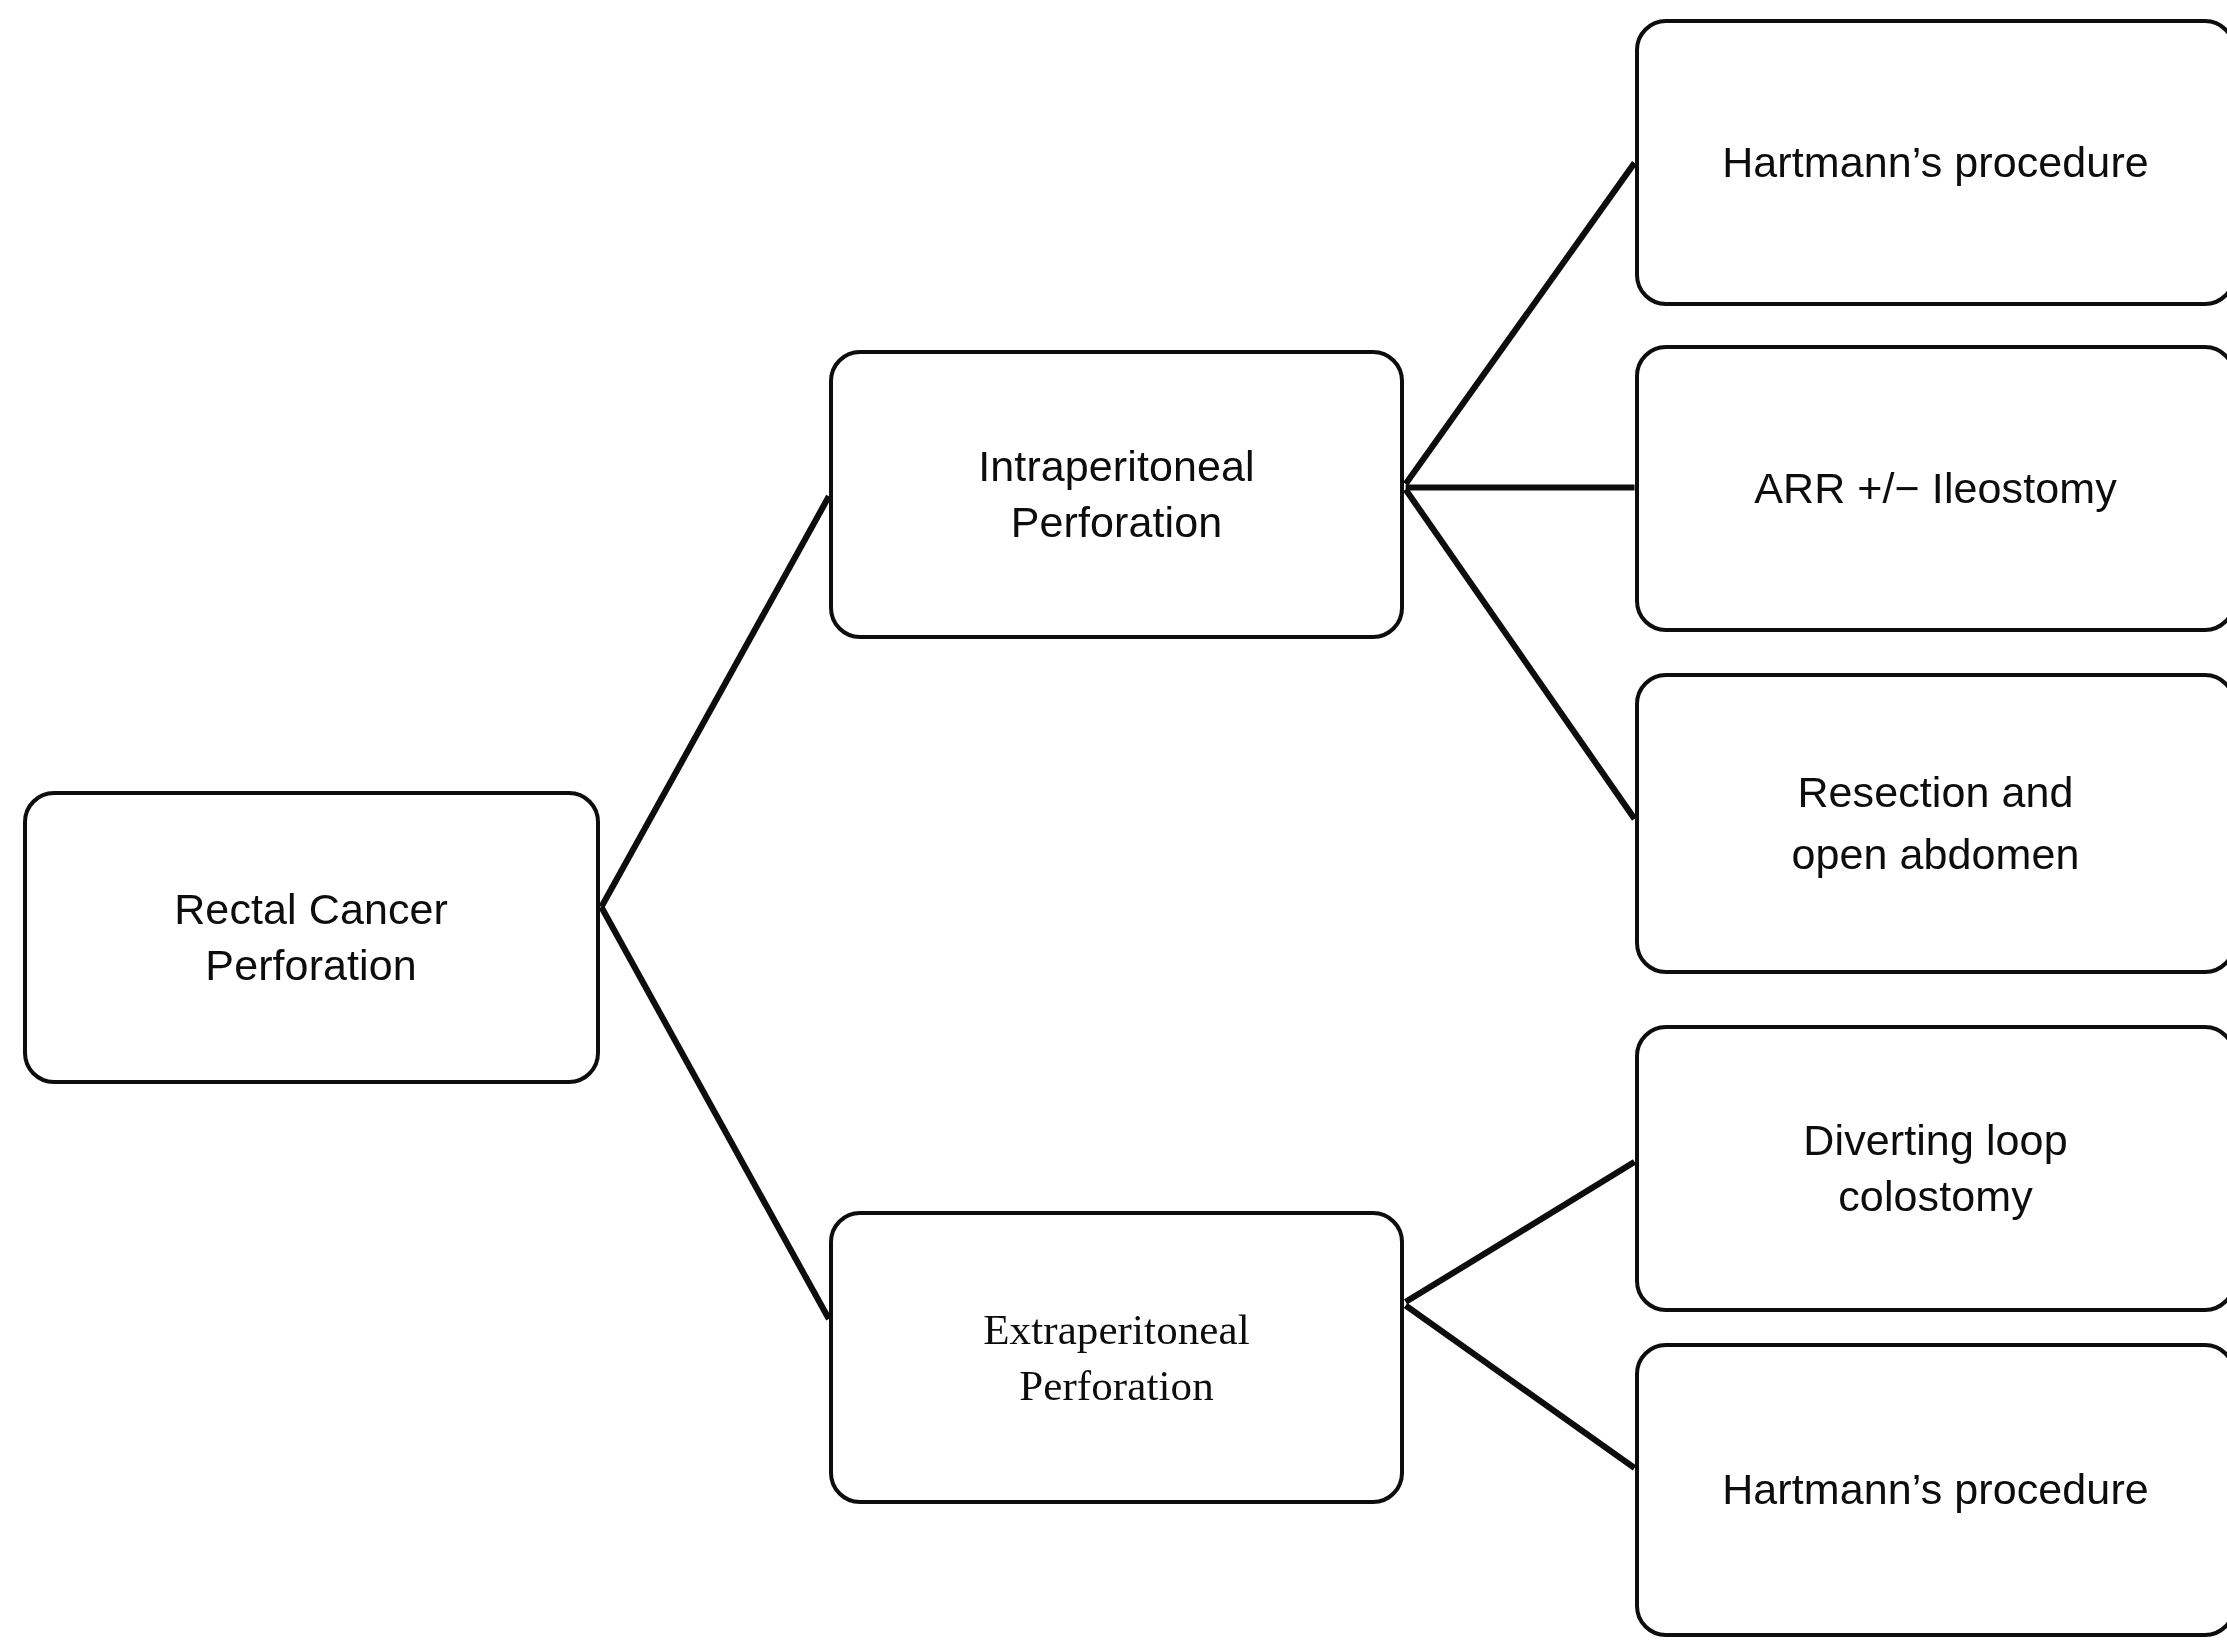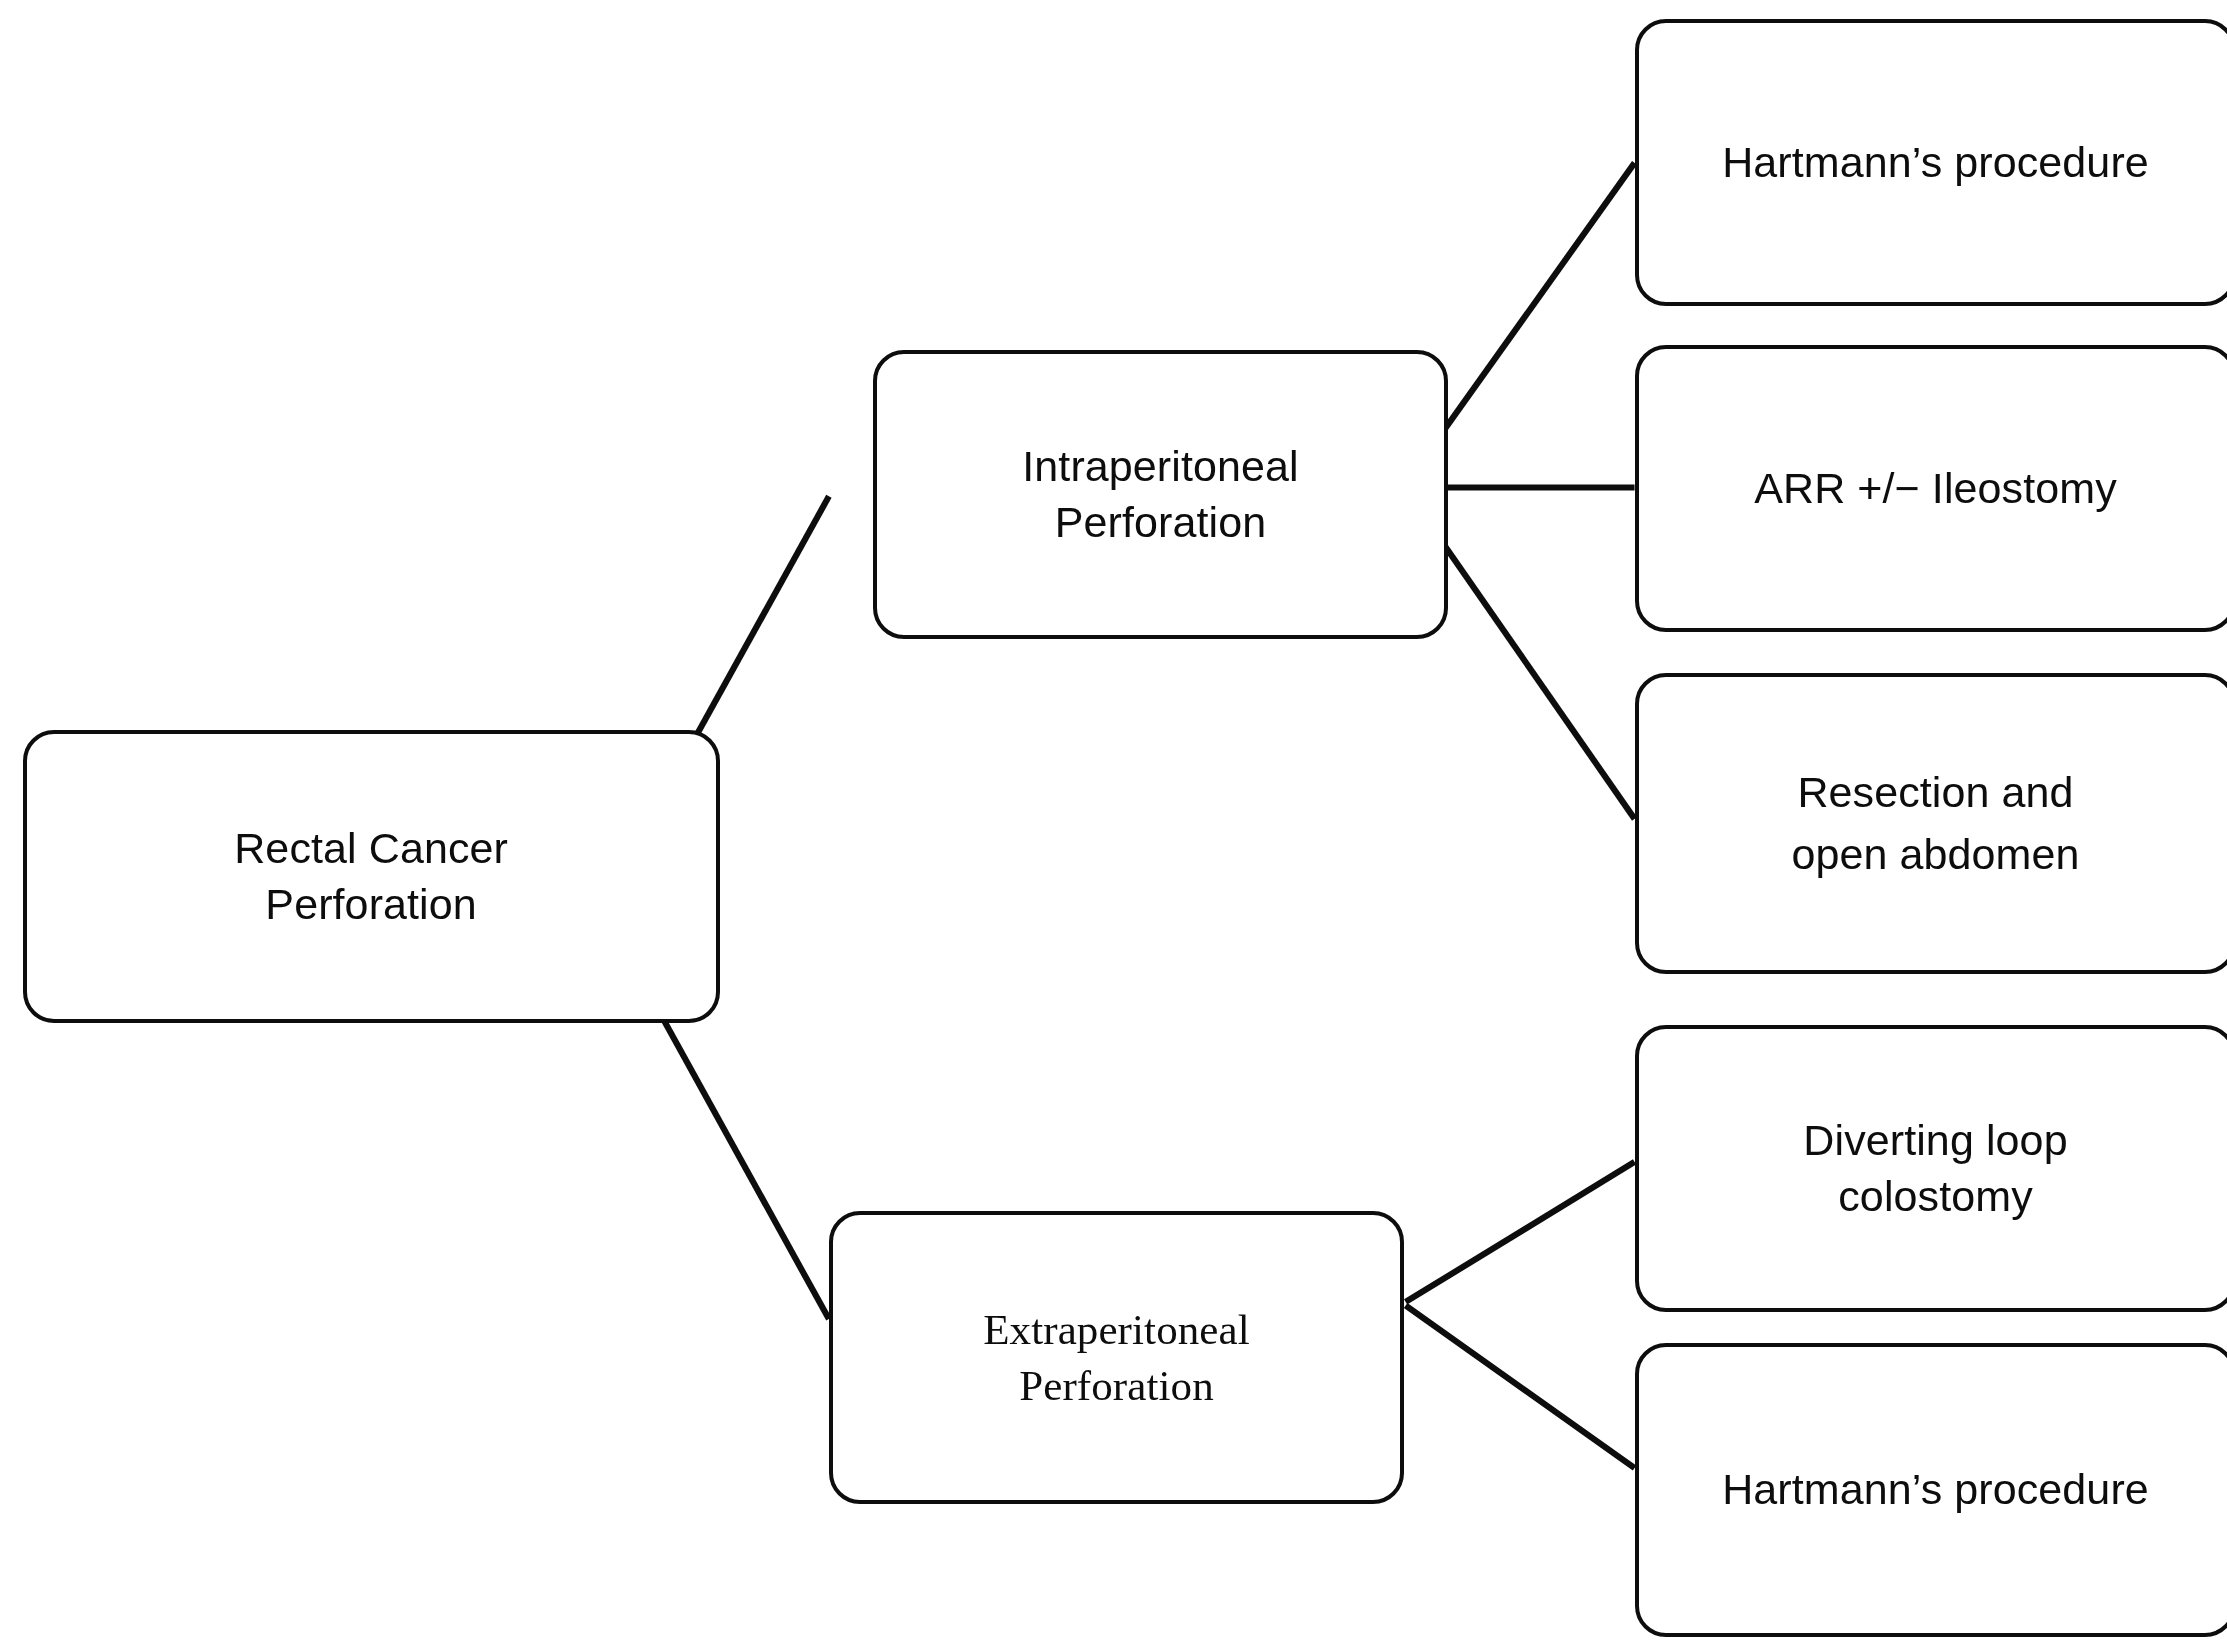--- a/index.html
+++ b/index.html
@@ -46,22 +46,22 @@
     font-size: 43px;
     line-height: 1.28;
     letter-spacing: 0.1px;
     white-space: pre-line;
   }
   .node.wide-lead .label {
     line-height: 1.42;
   }
 
   
-  #node-root            { left: 22.6px;   top: 730px; width: 697px; height: 293px; }
-  #node-intraperitoneal { left: 829px; top: 350px;  width: 575px; height: 289px; margin-left: 44px; }
+  #node-root            { left: 22.6px;   top: 791px; width: 577px; height: 293px; }
+  #node-intraperitoneal { left: 829px; top: 350px;  width: 575px; height: 289px; }
   #node-extraperitoneal { left: 829px; top: 1211px; width: 575px; height: 293px; font-family: Liberation Serif, serif; }
   #node-hartmann-intra  { left: 1635px; top: 19px;   width: 601px; height: 287px; border-top-right-radius: 31px; border-bottom-right-radius: 31px; }
   #node-arr-ileostomy   { left: 1635px; top: 345px;  width: 601px; height: 287px; }
   #node-resection-open  { left: 1635px; top: 673px;  width: 601px; height: 301px; }
   #node-diverting-loop  { left: 1635px; top: 1025px; width: 601px; height: 287px; }
   #node-hartmann-extra  { left: 1635px; top: 1343px; width: 601px; height: 294px; }
 </style>
 </head>
 <body>
 

